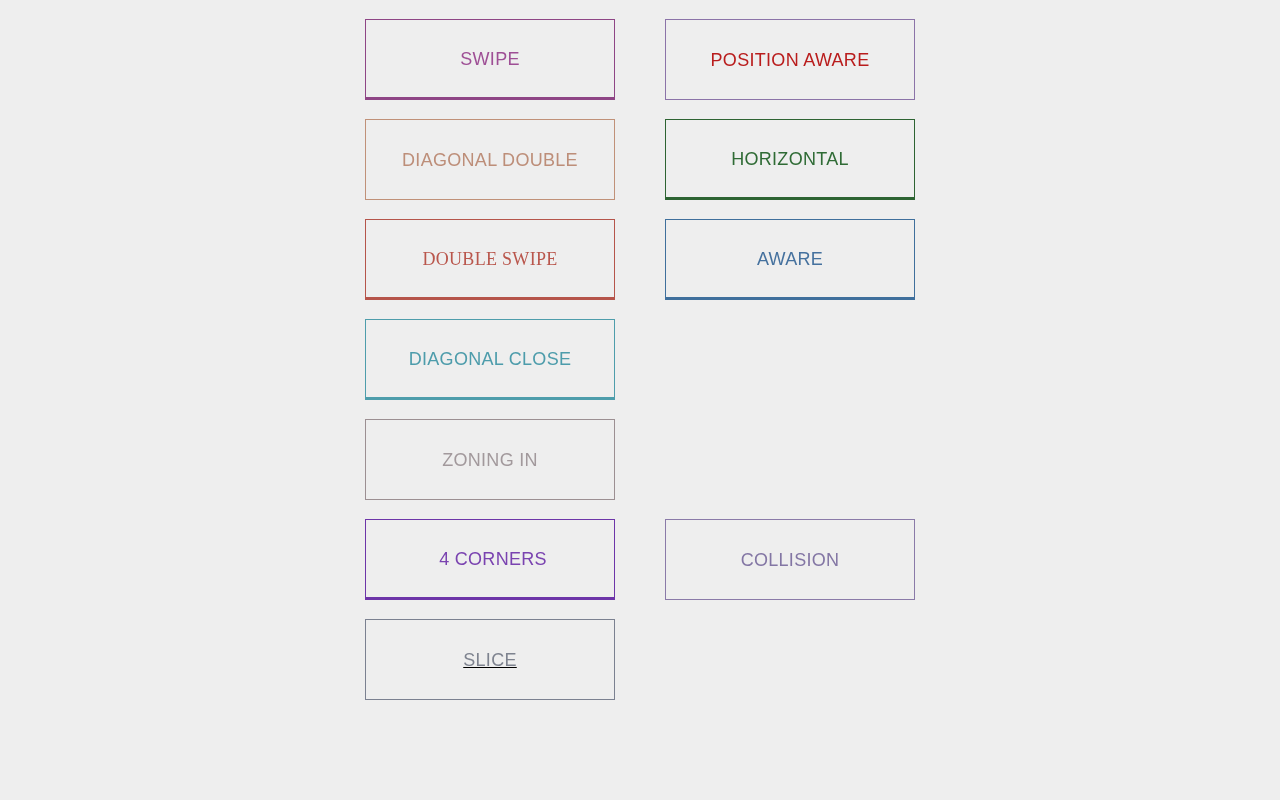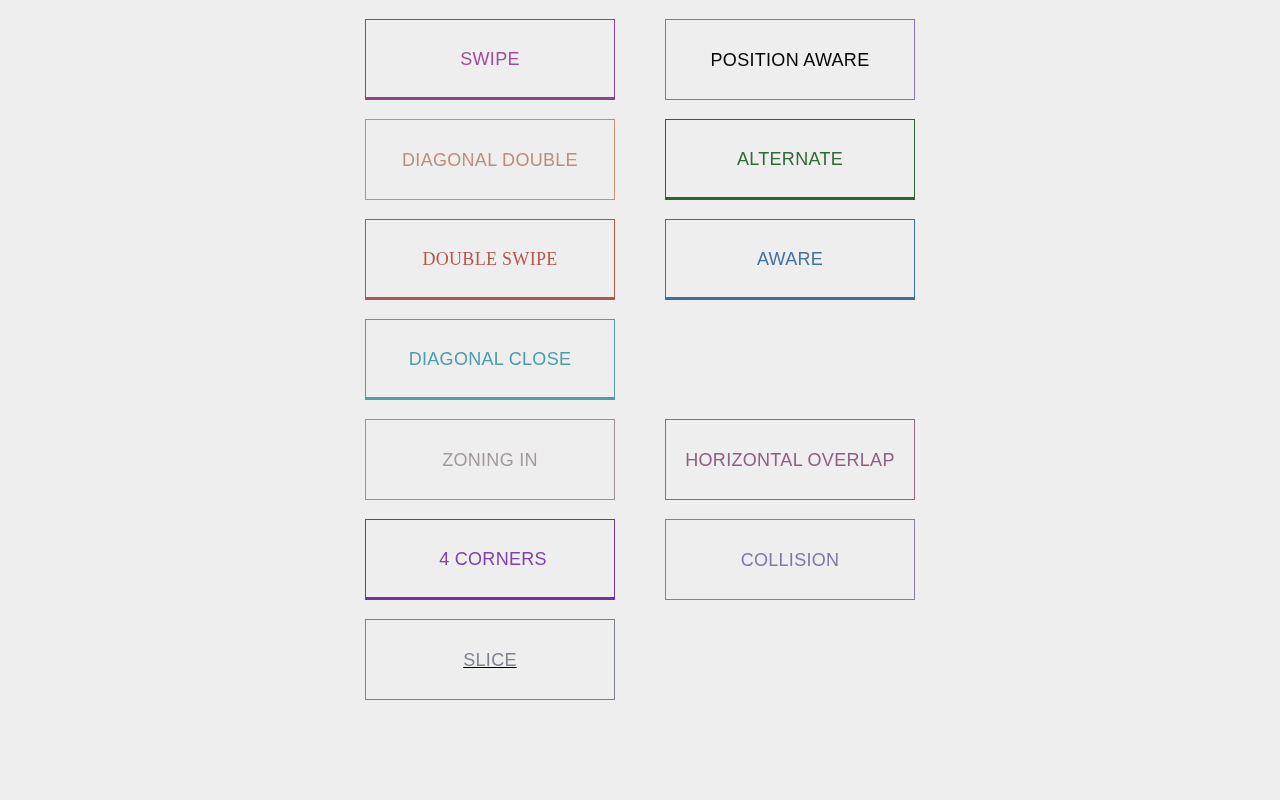--- a/index.html
+++ b/index.html
@@ -60,43 +60,40 @@
   .col-right { grid-column: 2; }
 </style>
 </head>
 <body style="background: rgb(238, 238, 238);">
 
 <div id="grid">
     <div class="card col-left thick-bottom" style="grid-row: 1; border-color: rgb(142, 69, 133);">
       <span class="label" style="color: rgb(158, 79, 149);">SWIPE</span>
     </div>
     <div class="card col-right" style="grid-row: 1; border-color: rgb(139, 115, 168);">
-      <span class="label" style="color: #000000;">POSITION AWARE</span>
+      <span class="label" style="color: #b91c1c;">POSITION AWARE</span>
     </div>
     <div class="card col-left" style="grid-row: 2; border-color: rgb(192, 145, 120);">
       <span class="label" style="color: rgb(189, 142, 121);">DIAGONAL DOUBLE</span>
     </div>
     <div class="card col-right thick-bottom" style="grid-row: 2; border-color: rgb(45, 99, 50);">
-      <span class="label" style="color: rgb(47, 107, 53);">ALTERNATE</span>
+      <span class="label" style="color: rgb(47, 107, 53);">HORIZONTAL</span>
     </div>
     <div class="card col-left thick-bottom" style="grid-row: 3; border-color: rgb(181, 84, 74);">
       <span class="label" style="color: rgb(185, 86, 76); font-family: Liberation Serif, serif;">DOUBLE SWIPE</span>
     </div>
     <div class="card col-right thick-bottom" style="grid-row: 3; border-color: rgb(63, 111, 156);">
       <span class="label" style="color: rgb(69, 113, 158);">AWARE</span>
     </div>
     <div class="card col-left thick-bottom" style="grid-row: 4; border-color: rgb(78, 157, 171);">
       <span class="label" style="color: rgb(77, 156, 171);">DIAGONAL CLOSE</span>
     </div>
     <div class="card col-left" style="grid-row: 5; border-color: rgb(156, 143, 146);">
       <span class="label" style="color: rgb(162, 153, 156);">ZONING IN</span>
     </div>
-    <div class="card col-right" style="grid-row: 5; border-color: rgb(142, 107, 133);">
-      <span class="label" style="color: rgb(139, 96, 129);">HORIZONTAL OVERLAP</span>
-    </div>
     <div class="card col-left thick-bottom" style="grid-row: 6; border-color: rgb(109, 53, 168); padding-left: 6px;">
       <span class="label" style="color: rgb(122, 67, 176);">4 CORNERS</span>
     </div>
     <div class="card col-right" style="grid-row: 6; border-color: rgb(138, 122, 168); justify-content: center;">
       <span class="label" style="color: rgb(131, 118, 164);">COLLISION</span>
     </div>
     <div class="card col-left" style="grid-row: 7; border-color: rgb(123, 129, 144); text-decoration: underline;">
       <span class="label" style="color: rgb(126, 131, 143);">SLICE</span>
     </div>
   </div>

